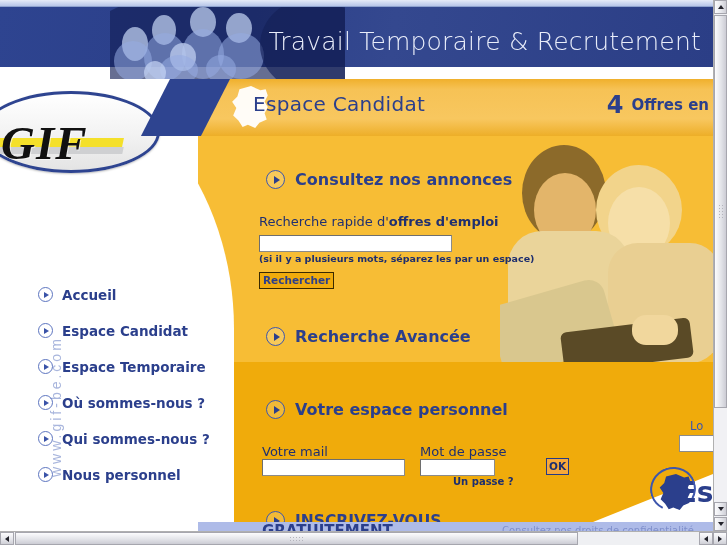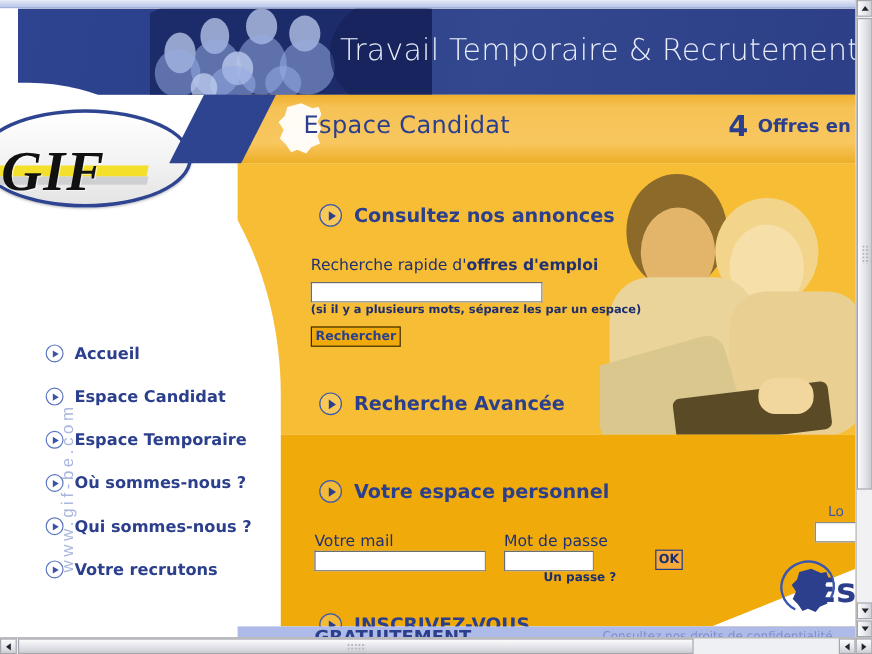--- a/index.html
+++ b/index.html
@@ -84,21 +84,21 @@
   .hb-r2 i{ border-top: 3.5px solid transparent; border-bottom: 3.5px solid transparent; border-left: 4px solid #23232b; }
 
   
   .page {
     position: absolute; left: 0; top: 7px; width: 713px; height: 524px;
     overflow: hidden; background: #fff;
   }
 
   
   .header-blue {
-    position: absolute; left: 15px; top: 0; width: 713px; height: 72px;
+    position: absolute; left: 0; top: 0; width: 713px; height: 60px;
     background: linear-gradient(100deg, #2e4490 0%, #2b3f89 30%, #34488f 55%, #2b3e86 100%);
   }
   .header-photo {
     position: absolute; left: 110px; top: 0; width: 235px; height: 72px;
     overflow: hidden;
   }
   .header-photo .blob {
     position: absolute; border-radius: 50%;
     background: rgba(150,172,225,0.55);
     filter: blur(0.4px);
@@ -439,21 +439,21 @@
         <div class="nav-item">
           <span class="bullet">
               <i></i>
             </span>
           <span class="lab">Qui sommes-nous ?</span>
         </div>
         <div class="nav-item">
           <span class="bullet">
               <i></i>
             </span>
-          <span class="lab">Votre recrutons</span>
+          <span class="lab">Nous personnel</span>
         </div>
       </nav>
 
       <div class="logo-ell">
         <div class="logo-stripe"></div>
         <div class="logo-stripe2"></div>
         <div class="logo-text">GIF</div>
       </div>
     </div>
 

